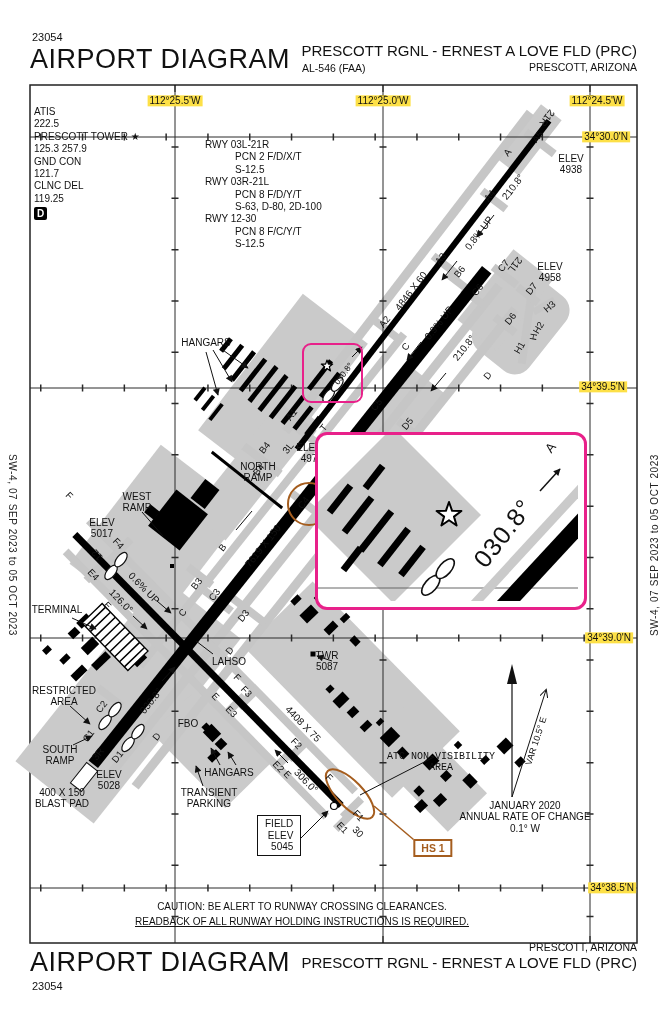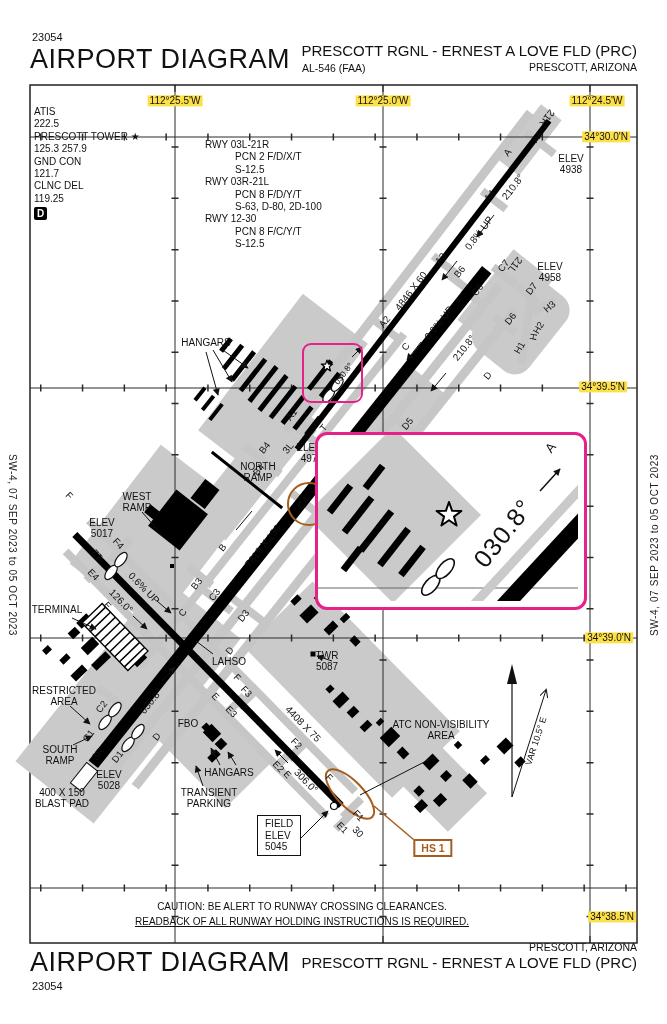--- a/index.html
+++ b/index.html
@@ -16,21 +16,21 @@
   .apt{font-size:15px;}
   .small{font-size:10.5px;}
   .commblock{position:absolute;left:34px;top:106px;font-size:10px;line-height:12.4px;z-index:10;}
   .commblock span{display:block;}
   .dbox{display:inline-block;width:13px;height:13px;background:#000;color:#fff;font-weight:bold;
         font-size:10px;line-height:13px;text-align:center;border-radius:2px;margin-top:2px;}
   .rwyblock{position:absolute;left:205px;top:139px;font-size:10px;line-height:12.4px;z-index:10;}
   .rwyblock .rn{display:block;}
   .rwyblock .ri{display:block;margin-left:30px;}
   .fieldbox{position:absolute;left:257px;top:815px;border:1px solid #111;background:#fff;
-            padding:2px 7px;font-size:10px;line-height:1.15;text-align:left;white-space:pre-line;z-index:12;}
+            padding:2px 7px;font-size:10px;line-height:1.15;text-align:right;white-space:pre-line;z-index:12;}
   .hsbox{position:absolute;left:433px;top:848px;transform:translate(-50%,-50%);border:2px solid #a55d1e;
          color:#a55d1e;font-weight:bold;background:#fff;padding:1px 6px;font-size:10.5px;z-index:12;}
   .inset{position:absolute;left:315px;top:432px;width:266px;height:172px;background:#fff;
          border:3px solid #e8218a;border-radius:12px;z-index:20;overflow:hidden;}
   .minibox{position:absolute;left:302px;top:343px;width:57px;height:56px;border:2.5px solid #e8218a;
            border-radius:9px;z-index:25;}
   .side{position:absolute;font-size:10px;color:#222;letter-spacing:.6px;white-space:nowrap;z-index:10;}
   .caut{position:absolute;z-index:10;font-size:10px;white-space:nowrap;transform:translate(-50%,0);}
   .ul{text-decoration:underline;}
   .ihdg{font-size:25px;letter-spacing:1px;}
@@ -295,42 +295,42 @@
     <span class="ri">PCN 8 F/C/Y/T</span>
     <span class="ri">S-12.5</span>
   </div>
 
   <span class="m bgw" style="left:175px;top:101px;">112°25.5'W</span>
   <span class="m bgw" style="left:383px;top:101px;">112°25.0'W</span>
   <span class="m bgw" style="left:597px;top:101px;">112°24.5'W</span>
   <span class="m bgw" style="left:606px;top:137px;">34°30.0'N</span>
   <span class="m bgw" style="left:565px;top:387px;margin-left:38px;">34°39.5'N</span>
   <span class="m bgw" style="left:609px;top:638px;">34°39.0'N</span>
-  <span class="m bgw" style="left:612px;top:888px;margin-top:29px;">34°38.5'N</span>
+  <span class="m bgw" style="left:612px;top:888px;">34°38.5'N</span>
 
   <span class="m" style="left:206px;top:343px;">HANGARS</span>
   <span class="m" style="left:137px;top:502px;">WEST
 RAMP</span>
   <span class="m" style="left:258px;top:472px;">NORTH
 RAMP</span>
   <span class="m" style="left:57px;top:610px;">TERMINAL</span>
   <span class="m" style="left:64px;top:696px;">RESTRICTED
 AREA</span>
   <span class="m" style="left:60px;top:755px;">SOUTH
 RAMP</span>
   <span class="m" style="left:62px;top:798px;">400 X 150
 BLAST PAD</span>
   <span class="m" style="left:188px;top:724px;">FBO</span>
   <span class="m" style="left:209px;top:798px;">TRANSIENT
 PARKING</span>
   <span class="m" style="left:229px;top:773px;">HANGARS</span>
   <span class="m" style="left:229px;top:662px;">LAHSO</span>
   <span class="m" style="left:327px;top:661px;">TWR
 5087</span>
-  <span class="m" style="left:441px;top:730px;">ATC NON-VISIBILITY
+  <span class="m" style="left:441px;top:762px;font-family:Liberation Mono, monospace;">ATC NON-VISIBILITY
 AREA</span>
 
   <span class="m" style="left:571px;top:164px;">ELEV
 4938</span>
   <span class="m" style="left:550px;top:272px;">ELEV
 4958</span>
   <span class="m under" style="left:309px;top:453px;">ELEV
 497</span>
   <span class="m" style="left:102px;top:528px;">ELEV
 5017</span>
@@ -398,20 +398,23 @@
   <span class="m tw" style="left:358px;top:816px;--r:46deg;">F1</span>
   <span class="m tw" style="left:296px;top:744px;--r:46deg;">F2</span>
   <span class="m tw" style="left:246px;top:692px;--r:46deg;">F3</span>
   <span class="m tw" style="left:118px;top:544px;--r:46deg;">F4</span>
   <span class="m tw" style="left:534px;top:337px;--r:-80deg;">H</span>
   <span class="m tw" style="left:520px;top:348px;--r:-60deg;">H1</span>
   <span class="m tw" style="left:539px;top:328px;--r:-60deg;">H2</span>
   <span class="m tw" style="left:550px;top:307px;--r:-40deg;">H3</span>
   <span class="m tw" style="left:324px;top:428px;--r:-52deg;">T</span>
 
+  <span class="m" style="left:525px;top:817px;">JANUARY 2020
+ANNUAL RATE OF CHANGE
+0.1° W</span>
   <span class="m" style="left:536px;top:741px;--r:-72deg;font-size:9px;">VAR 10.5° E</span>
 
   <div class="fieldbox">FIELD
 ELEV
 5045</div>
   <div class="hsbox">HS 1</div>
 
   <div class="inset">
     <svg width="260" height="166" viewBox="0 0 260 166">
       <polygon points="75,-8 163,80 75,168 -13,80" fill="#cacaca"></polygon>

